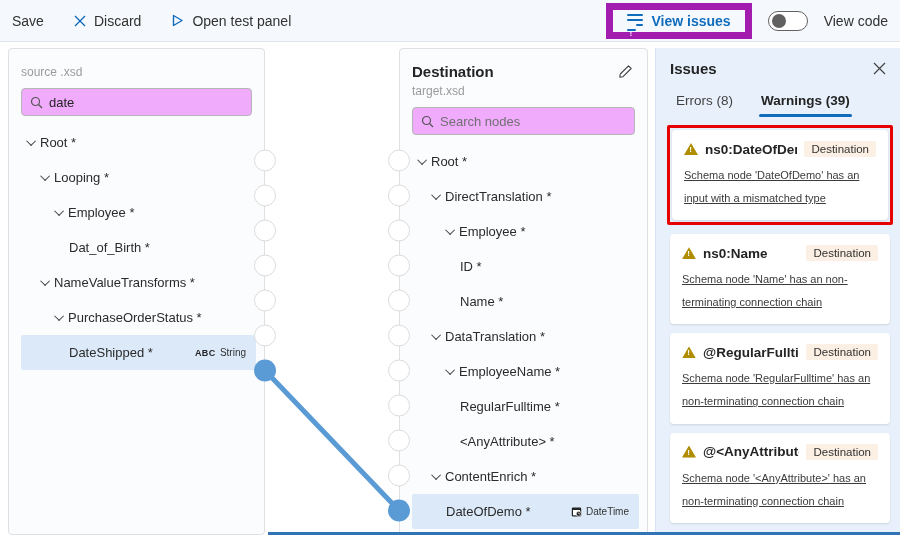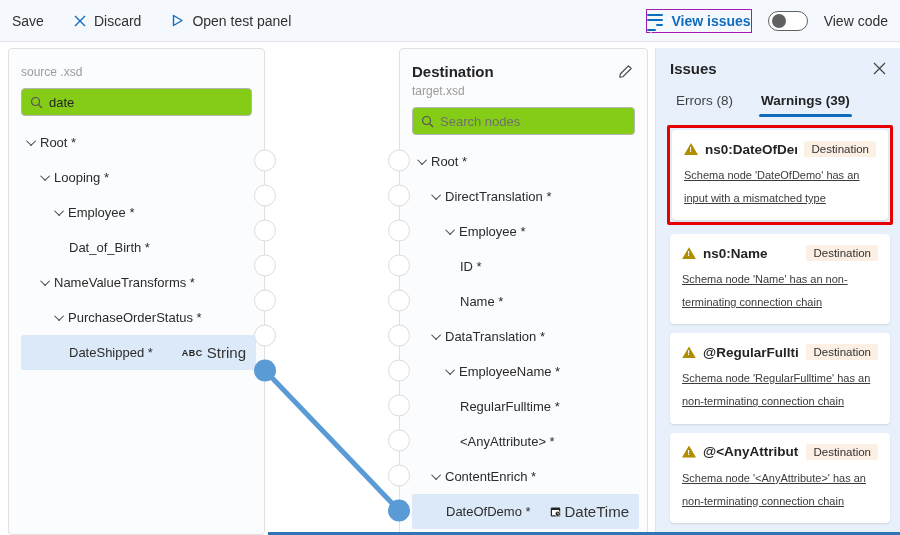--- a/index.html
+++ b/index.html
@@ -11,21 +11,21 @@
   
   .toolbar{
     position:absolute; left:0; top:0; width:900px; height:42px;
     background:#f5f9fd; border-bottom:1px solid #e1e5ea;
     display:flex; align-items:center; padding:0 12px; gap:30px;
   }
   .tbtn{ display:flex; align-items:center; gap:8px; font-size:14px; color:#323130; cursor:pointer; background:none; border:none; font-family:inherit;}
   .tbtn .blue{ color:#0f6cbd; }
   .toolbar-right{ margin-left:auto; display:flex; align-items:center; gap:16px; }
   .red-wrap-btn{
-    border:1px solid #a21caf; padding:3px 0; display:flex; align-items:center; gap:8px;
+    border:7px solid #a21caf; padding:3px 14px; display:flex; align-items:center; gap:8px;
     background:transparent;
   }
   .view-issues{ color:#0f6cbd; font-size:14px; font-weight:600; display:flex; align-items:center; gap:8px; cursor:pointer; background:none; border:none; font-family:inherit;}
   .vi-icon{ position:relative; width:17px; height:14px; }
   .vi-icon i{ position:absolute; left:0; height:2px; background:#0f6cbd; border-radius:1px; }
   .vi-icon i:nth-child(1){ top:0; width:16px; }
   .vi-icon i:nth-child(2){ top:5px; width:16px; }
   .vi-icon i:nth-child(3){ top:10px; width:7px; left:9px;}
   .vi-badge{ position:absolute; left:-1px; bottom:-3px; width:9px; height:9px; border-radius:50%;
     background:#0f6cbd; color:#fff; font-size:7px; font-weight:bold; line-height:9px; text-align:center; font-style:normal;}
@@ -39,21 +39,21 @@
     border:1px solid #e0e0e0; border-radius:4px;
   }
   #source-panel{ left:8px;  width:257px; }
   #dest-panel  { left:399px; width:249px; }
   .panel-head{ padding:13px 12px 0 12px; }
   .panel-title-row{ display:flex; align-items:center; justify-content:space-between; }
   .panel-title{ font-size:15px; font-weight:bold; color:#242424; }
   .panel-sub{ font-size:12px; color:#9b9b9b; margin-top:3px; }
   .edit-btn{ background:none; border:none; cursor:pointer; padding:2px; }
   .searchbox{
-    margin:9px 12px 0 12px; height:28px; background:#84cc16;
+    margin:9px 12px 0 12px; height:28px; background:#f0abfc;
     border:1px solid #b5b5b5; border-radius:4px;
     display:flex; align-items:center; padding:0 8px; gap:6px;
   }
   .searchbox input{
     border:none; outline:none; flex:1; font-size:13px; font-family:inherit;
     color:#242424; background:transparent; min-width:0;
   }
   .searchbox input::placeholder{ color:#707070; }
   .tree{ margin-top:9px; padding:0 8px 0 12px; }
   .row{
@@ -63,21 +63,21 @@
   .row.selected{ background:#dbe9f9; }
   .chev{ width:15px; display:inline-flex; justify-content:center; flex:none; }
   .chev::before{
     content:''; width:6px; height:6px;
     border-left:1.4px solid #424242; border-bottom:1.4px solid #424242;
     transform:rotate(-45deg) translateY(-2px);
   }
   .leaf-pad{ width:2px; flex:none; }
   .badge-type{ margin-left:auto; margin-right:10px; display:flex; align-items:center; gap:4px; color:#242424; }
   .badge-abc{ font-size:9px; font-weight:bold; letter-spacing:0.5px;text-align:right; }
-  .badge-txt{ font-size:15px; color:#333; }
+  .badge-txt{ font-size:10px; color:#333; }
 
   
   #wires{ position:absolute; left:0; top:0; width:900px; height:535px; pointer-events:none; z-index:5; }
 
   
   #issues-panel{
     position:absolute; left:655px; top:48px; width:245px; height:487px;
     background:#e8f1fb; border-left:1px solid #d6e4f3; padding:12px 10px 0 14px;
     overflow:hidden;
   }

